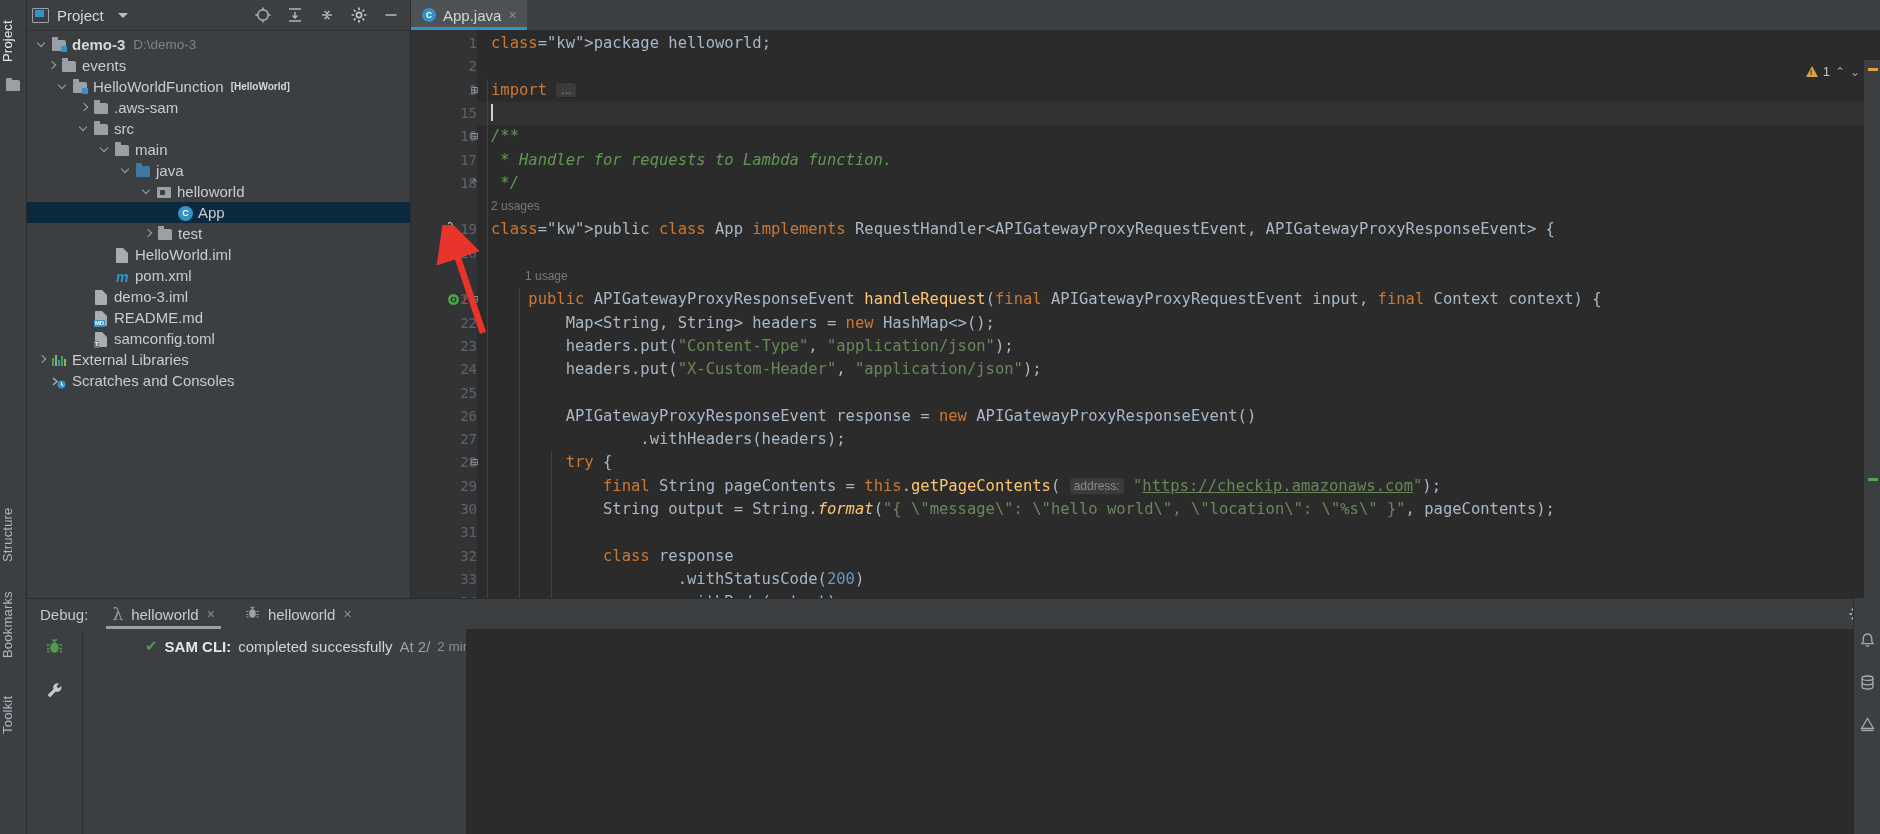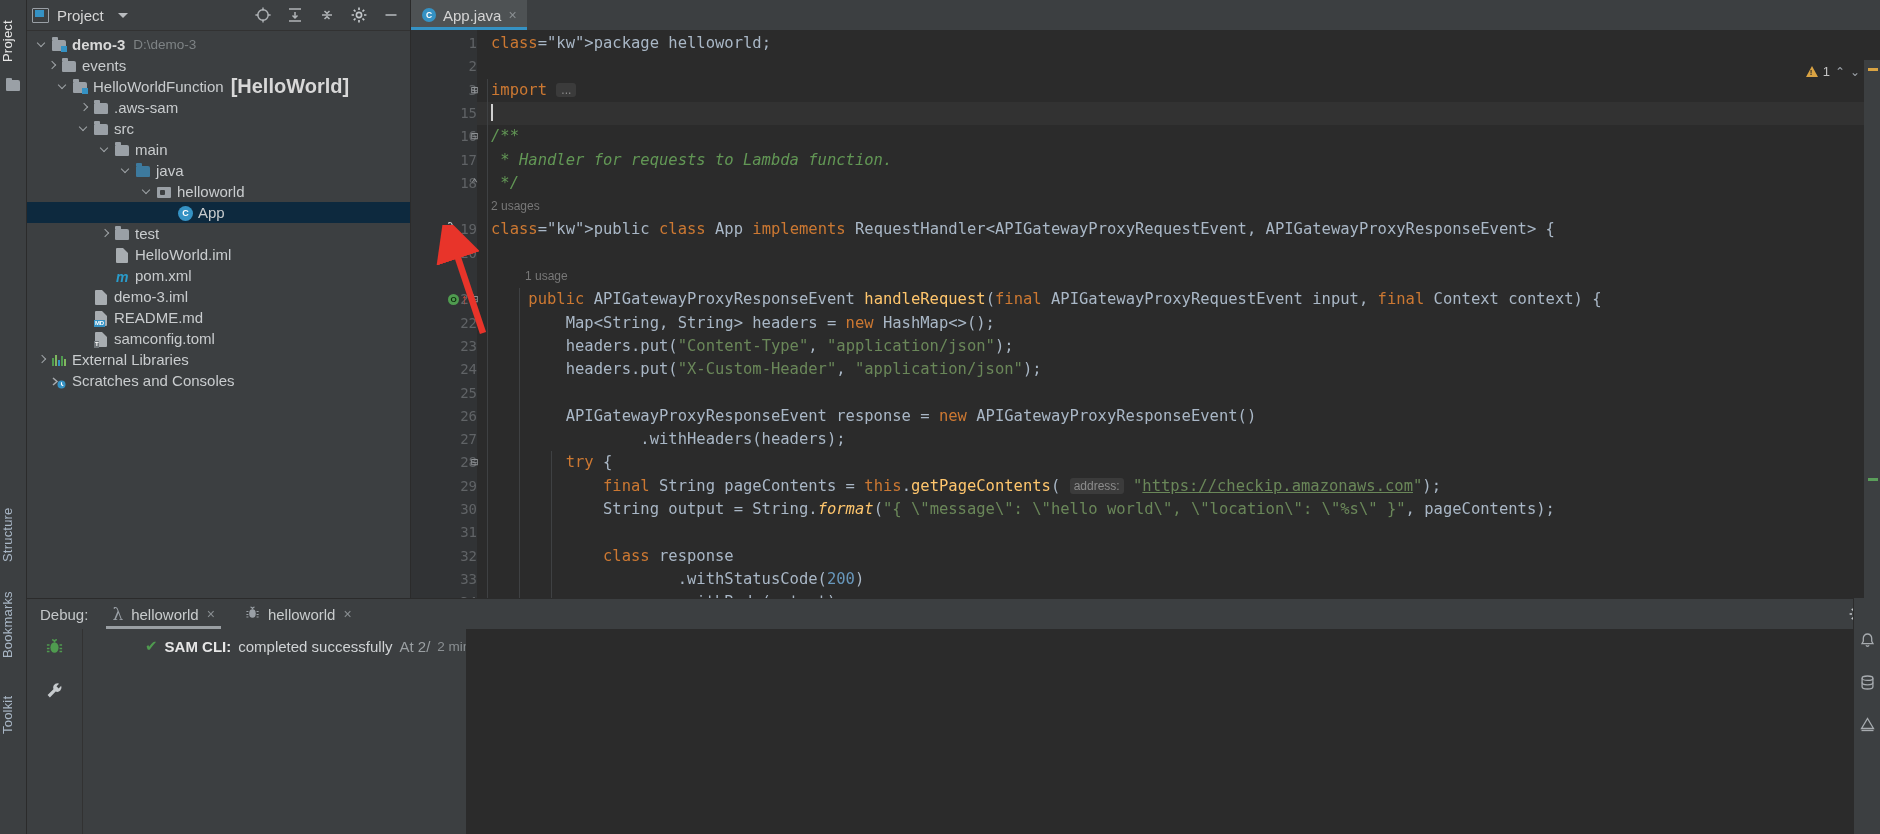--- a/index.html
+++ b/index.html
@@ -230,21 +230,21 @@
             <span class="lbl">events</span>
           </div>
           <div class="row" style="padding-left: 31px;">
             <span class="arrow open"></span>
             <span class="ic">
               <span class="folder">
                 <span class="mod-badge"></span>
               </span>
             </span>
             <span class="lbl">HelloWorldFunction</span>
-            <span class="lbl bold" style="margin-left: 7px; font-size: 20px;">[HelloWorld]</span>
+            <span class="lbl bold" style="margin-left: 7px; font-size: 10px;">[HelloWorld]</span>
           </div>
           <div class="row" style="padding-left: 52px;">
             <span class="arrow closed"></span>
             <span class="ic">
               <span class="folder"></span>
             </span>
             <span class="lbl">.aws-sam</span>
           </div>
           <div class="row" style="padding-left: 52px;">
             <span class="arrow open"></span>
@@ -274,21 +274,21 @@
             </span>
             <span class="lbl">helloworld</span>
           </div>
           <div class="row sel" style="padding-left: 136px;">
             <span class="arrow"></span>
             <span class="ic">
               <span class="cls">C</span>
             </span>
             <span class="lbl">App</span>
           </div>
-          <div class="row" style="padding-left: 73px;">
+          <div class="row" style="padding-left: 116px;">
             <span class="arrow closed"></span>
             <span class="ic">
               <span class="folder"></span>
             </span>
             <span class="lbl">test</span>
           </div>
           <div class="row" style="padding-left: 73px;">
             <span class="arrow"></span>
             <span class="ic">
               <span class="file">

